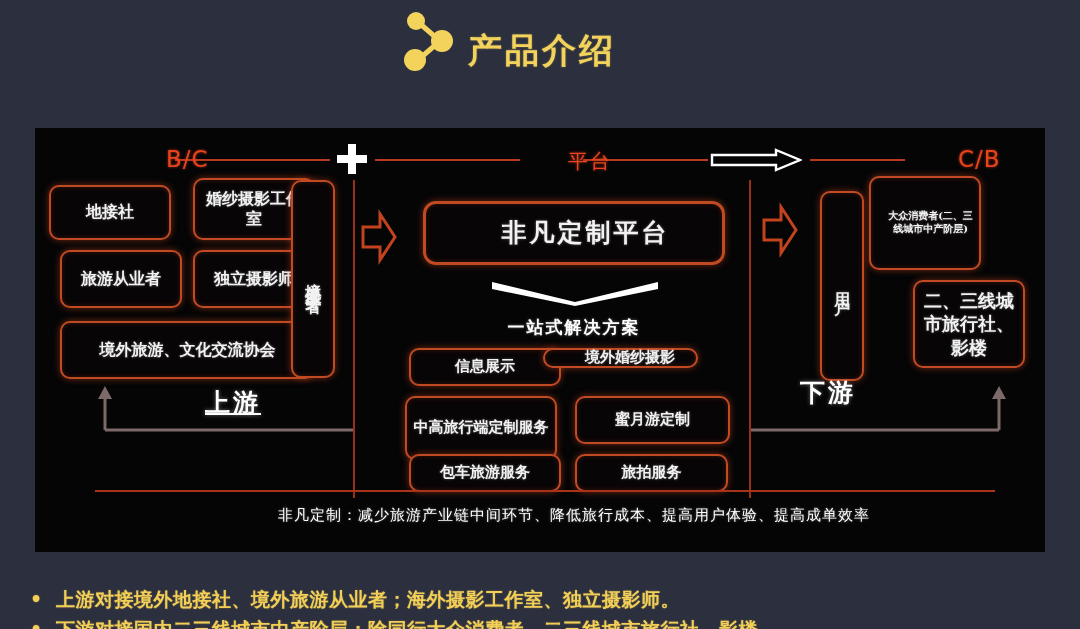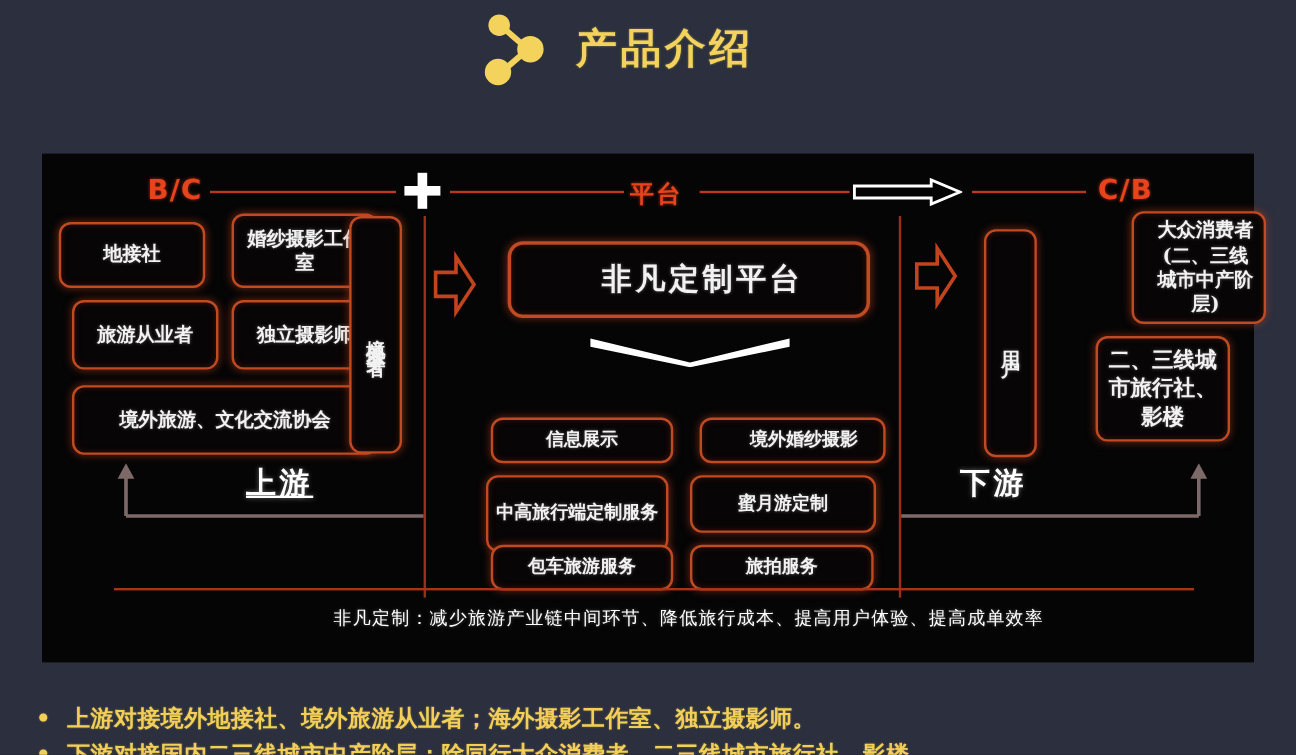--- a/index.html
+++ b/index.html
@@ -18,22 +18,22 @@
   
   #header {
     position: absolute;
     left: 0; top: 0;
     width: 1080px; height: 118px;
   }
   #title-wrap {
     position: absolute;
     left: 396px; top: 8px;
     display: flex;
-    align-items: center;
-    gap: 12px;
+    align-items: flex-end;
+    gap: 0;
   }
   #share-icon { width: 72px; height: 66px; display: block; }
   #page-title {
     color: #f3d35c;
     font-size: 34px;
     font-weight: bold;
     letter-spacing: 3px;
     font-family: "DejaVu Sans", "Liberation Sans", sans-serif;
     text-shadow: 0 0 2px rgba(243,211,92,0.5);
   }
@@ -54,23 +54,24 @@
   }
   .rule-line {
     position: absolute;
     top: 13px; height: 2px;
     background: #b8391d;
   }
   .rule-label {
     position: absolute;
     top: 0;
     color: #e8431d;
-    font-weight: bold;
+    font-weight: normal;
     font-family: "DejaVu Sans", "Liberation Sans", serif;
     text-shadow: 0 0 3px rgba(232,67,29,0.7);
+    margin-left: 43px;
   }
   #label-bc { left: 88px; font-size: 23px; letter-spacing: 1px; }
   #label-pt { left: 490px; font-size: 20px; top: 2px; letter-spacing: 2px; }
   #label-cb { left: 880px; font-size: 23px; letter-spacing: 1px; }
 
   #plus-mark {
     position: absolute;
     left: 300px; top: -4px;
     width: 34px; height: 34px;
   }
@@ -157,56 +158,56 @@
     color: #ffffff;
     font-size: 17px;
     font-weight: bold;
     letter-spacing: 2px;
     font-family: "DejaVu Serif", "Liberation Serif", serif;
     text-shadow: 0 0 3px rgba(255,255,255,0.4);
   }
 
   .svc { font-size: 15px; }
   #svc-0 { left: 374px; top: 220px; width: 152px; height: 38px; }
-  #svc-1 { left: 548px; top: 220px; width: 155px; height: 38px; padding-left: 24px; }
+  #svc-1 { left: 508px; top: 220px; width: 155px; height: 20px; padding-left: 24px; }
   #svc-2 { left: 370px; top: 268px; width: 152px; height: 64px; }
   #svc-3 { left: 540px; top: 268px; width: 155px; height: 48px; }
   #svc-4 { left: 374px; top: 326px; width: 152px; height: 38px; }
   #svc-5 { left: 540px; top: 326px; width: 153px; height: 38px; }
 
   
   #b-user {
     left: 785px; top: 63px;
     width: 44px; height: 190px;
     font-size: 16px;
     writing-mode: vertical-rl;
     text-orientation: upright;
     letter-spacing: 6px;
   }
-  #b-consumer { left: 908px; top: 48px;  width: 112px; height: 94px; font-size: 16px; padding-left: 16px; }
+  #b-consumer { left: 834px; top: 48px;  width: 112px; height: 94px; font-size: 10px; padding-left: 16px; }
   #b-agency   { left: 878px; top: 152px; width: 112px; height: 88px; font-size: 18px; }
 
   
   #orange-arrow-left  { position: absolute; left: 325px; top: 80px;  width: 38px; height: 58px; }
   #orange-arrow-right { position: absolute; left: 726px; top: 73px;  width: 38px; height: 58px; }
 
   
   #flow-up { position: absolute; left: 60px; top: 258px; width: 262px; height: 48px; }
   #flow-dn { position: absolute; left: 712px; top: 258px; width: 262px; height: 48px; }
   .flow-label {
     position: absolute;
     color: #ffffff;
     font-size: 25px;
     font-weight: bold;
     letter-spacing: 3px;
     font-family: "DejaVu Serif", "Liberation Serif", serif;
     text-shadow: 0 0 4px rgba(255,255,255,0.4);
   }
   #flow-label-up { left: 170px; top: 258px; text-decoration: underline; }
-  #flow-label-dn { left: 765px; top: 258px; }
+  #flow-label-dn { left: 765px; top: 248px; }
 
   
   #caption {
     position: absolute;
     left: 0; top: 378px;
     width: 1078px;
     text-align: center;
     color: #ffffff;
     font-size: 15px;
     font-weight: normal;
@@ -292,20 +293,21 @@
   <svg id="orange-arrow-left" viewBox="0 0 38 58">
     <path d="M3 19 L20 19 L20 6 L35 29 L20 52 L20 39 L3 39 Z" fill="none" stroke="#c2431d" stroke-width="3"></path>
   </svg>
 
   <div class="nbox" id="b-platform">非凡定制平台</div>
 
   <svg id="chevron-white" viewBox="0 0 170 26">
     <path d="M2 2 L85 22 L168 2 L168 9 L85 26 L2 9 Z" fill="#ffffff"></path>
   </svg>
 
+  <div id="sol-label">一站式解决方案</div>
 
   <div class="nbox svc" id="svc-0">信息展示</div>
   <div class="nbox svc" id="svc-1">境外婚纱摄影</div>
   <div class="nbox svc" id="svc-2">中高旅行端定制服务</div>
   <div class="nbox svc" id="svc-3">蜜月游定制</div>
   <div class="nbox svc" id="svc-4">包车旅游服务</div>
   <div class="nbox svc" id="svc-5">旅拍服务</div>
 
   <svg id="orange-arrow-right" viewBox="0 0 38 58">
     <path d="M3 19 L20 19 L20 6 L35 29 L20 52 L20 39 L3 39 Z" fill="none" stroke="#c2431d" stroke-width="3"></path>

